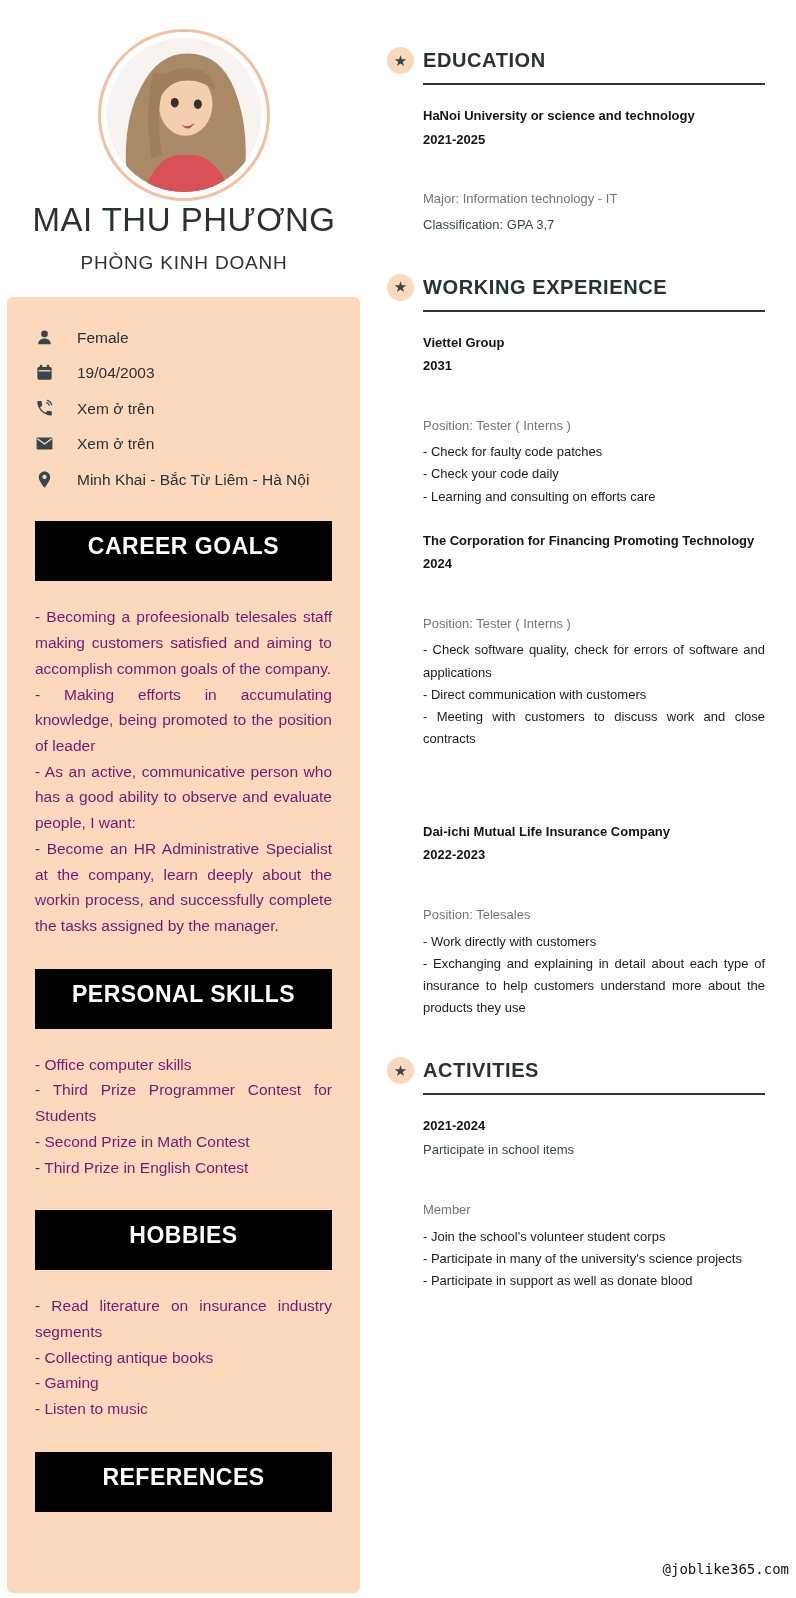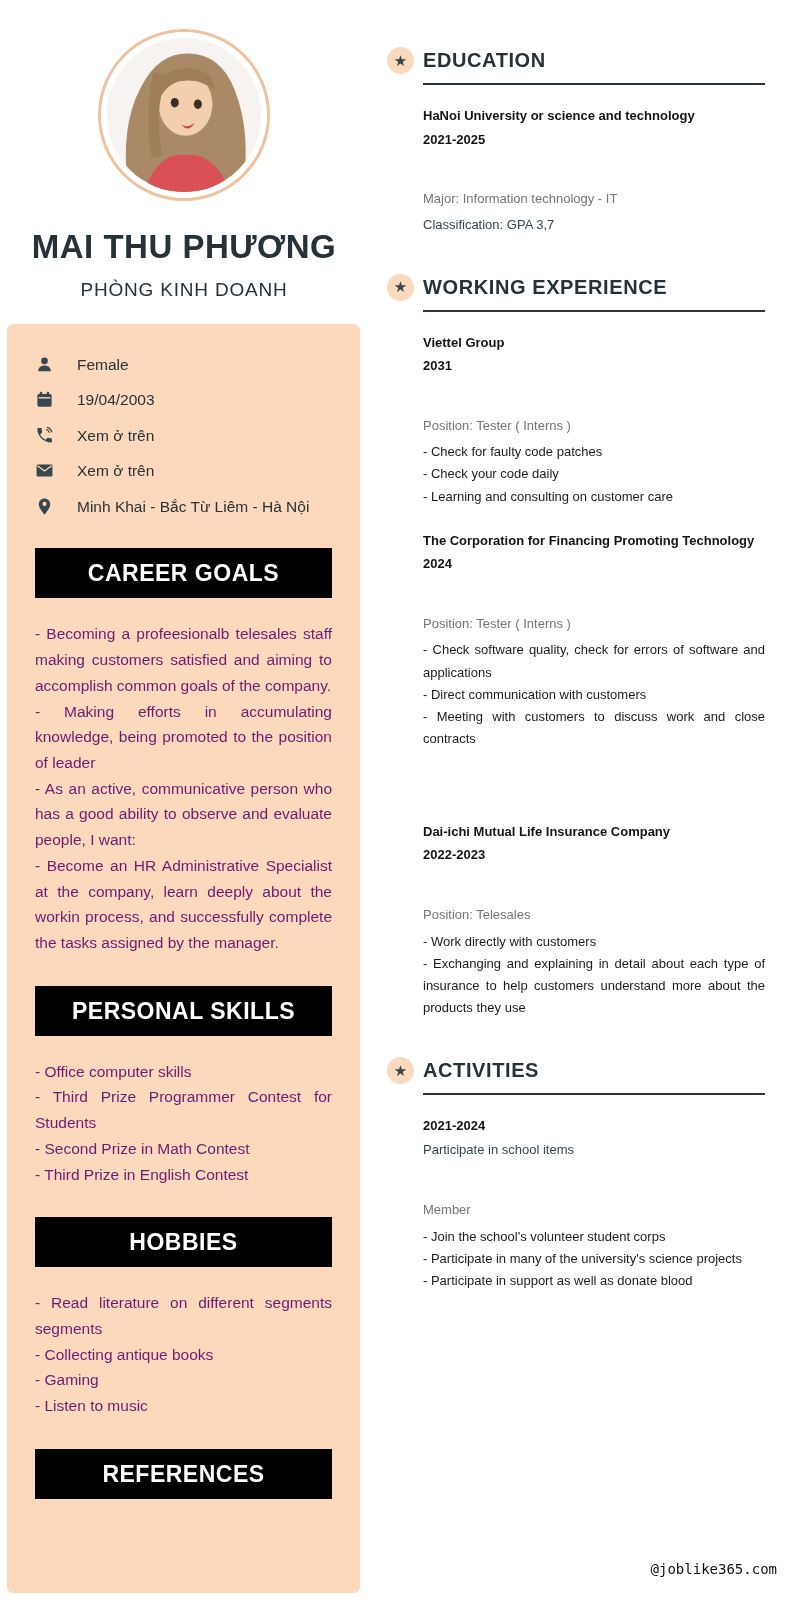--- a/index.html
+++ b/index.html
@@ -27,24 +27,23 @@
   .photo {
     width:100%; height:100%;
     border-radius:50%;
     overflow:hidden;
     background:#f6f3f0;
   }
   .photo svg { width:100%; height:100%; display:block; }
   .name {
     text-align:center;
     font-size:33px;
-    font-weight:bold;
+    font-weight:normal;
     letter-spacing:0.5px;
     color:#263238;
-    margin-top:27px;
   }
   .subtitle {
     text-align:center;
     font-size:19px;
     letter-spacing:0.8px;
     color:#263238;
     margin-top:13px;
   }
   .peach {
     margin:23px 0 5px 7px;
@@ -55,21 +54,21 @@
     flex:1;
   }
   .info-row { display:flex; align-items:flex-start; margin-bottom:13px; }
   .info-icon { width:19px; height:19px; flex:0 0 19px; margin-right:23px; margin-top:1px; }
   .info-icon svg { width:19px; height:19px; display:block; }
   .info-text { font-size:15.5px; color:#263238; line-height:1.45; max-width:235px; }
 
   .bar {
     background:#000000;
     color:#ffffff;
-    height:50px;
+    height:60px;
     line-height:50px;
     text-align:center;
     font-size:23px;
     font-weight:bold;
     letter-spacing:0.5px;
     margin:30px 0 23px;
   }
   .side-line {
     font-size:15.5px;
     color:#701a75;
@@ -101,21 +100,21 @@
   .entry { margin-bottom:23px; }
   .entry.gap-before { margin-top:72px; }
   .l { font-size:13px; }
   .l-bold  { font-weight:bold; color:#141414; line-height:1.5; margin-bottom:4px; }
   .l-plain { color:#37474f; line-height:1.6; margin-bottom:4px; }
   .l-muted { color:#757575; line-height:1.6; margin-bottom:5px;margin-top:40px; }
   .l-bullet{ color:#1c1c1c; line-height:1.7; text-align:justify; }
 
   .watermark {
     position:absolute;
-    right:19px; bottom:21px;
+    right:7px; bottom:21px;
     font-family:"DejaVu Sans Mono", monospace;
     font-size:14px;
     color:#111111;
   }
 </style>
 </head>
 <body>
 
 <div class="page">
 
@@ -194,21 +193,21 @@
           <p class="side-line">- Becoming a profeesionalb telesales staff making customers satisfied and aiming to accomplish common goals of the company.</p>
           <p class="side-line">- Making efforts in accumulating knowledge, being promoted to the position of leader</p>
           <p class="side-line">- As an active, communicative person who has a good ability to observe and evaluate people, I want:</p>
           <p class="side-line">- Become an HR Administrative Specialist at the company, learn deeply about the workin process, and successfully complete the tasks assigned by the manager.</p>
           <div class="bar">PERSONAL SKILLS</div>
           <p class="side-line">- Office computer skills</p>
           <p class="side-line">- Third Prize Programmer Contest for Students</p>
           <p class="side-line">- Second Prize in Math Contest</p>
           <p class="side-line">- Third Prize in English Contest</p>
           <div class="bar">HOBBIES</div>
-          <p class="side-line">- Read literature on different segments segments</p>
+          <p class="side-line">- Read literature on insurance industry segments</p>
           <p class="side-line">- Collecting antique books</p>
           <p class="side-line">- Gaming</p>
           <p class="side-line">- Listen to music</p>
           <div class="bar">REFERENCES</div>
         </div>
     </div>
   </div>
 
   <div class="right">
     <div id="main-sections">
@@ -233,21 +232,21 @@
             <span class="sec-title">WORKING EXPERIENCE</span>
           </div>
           <div class="sec-rule"></div>
           <div class="entries">
             <div class="entry">
               <div class="l l-bold">Viettel Group</div>
               <div class="l l-bold">2031</div>
               <div class="l l-muted">Position: Tester ( Interns )</div>
               <div class="l l-bullet">- Check for faulty code patches</div>
               <div class="l l-bullet">- Check your code daily</div>
-              <div class="l l-bullet">- Learning and consulting on customer care</div>
+              <div class="l l-bullet">- Learning and consulting on efforts care</div>
             </div>
             <div class="entry">
               <div class="l l-bold">The Corporation for Financing Promoting Technology</div>
               <div class="l l-bold">2024</div>
               <div class="l l-muted">Position: Tester ( Interns )</div>
               <div class="l l-bullet">- Check software quality, check for errors of software and applications</div>
               <div class="l l-bullet">- Direct communication with customers</div>
               <div class="l l-bullet">- Meeting with customers to discuss work and close contracts</div>
             </div>
             <div class="entry gap-before">

